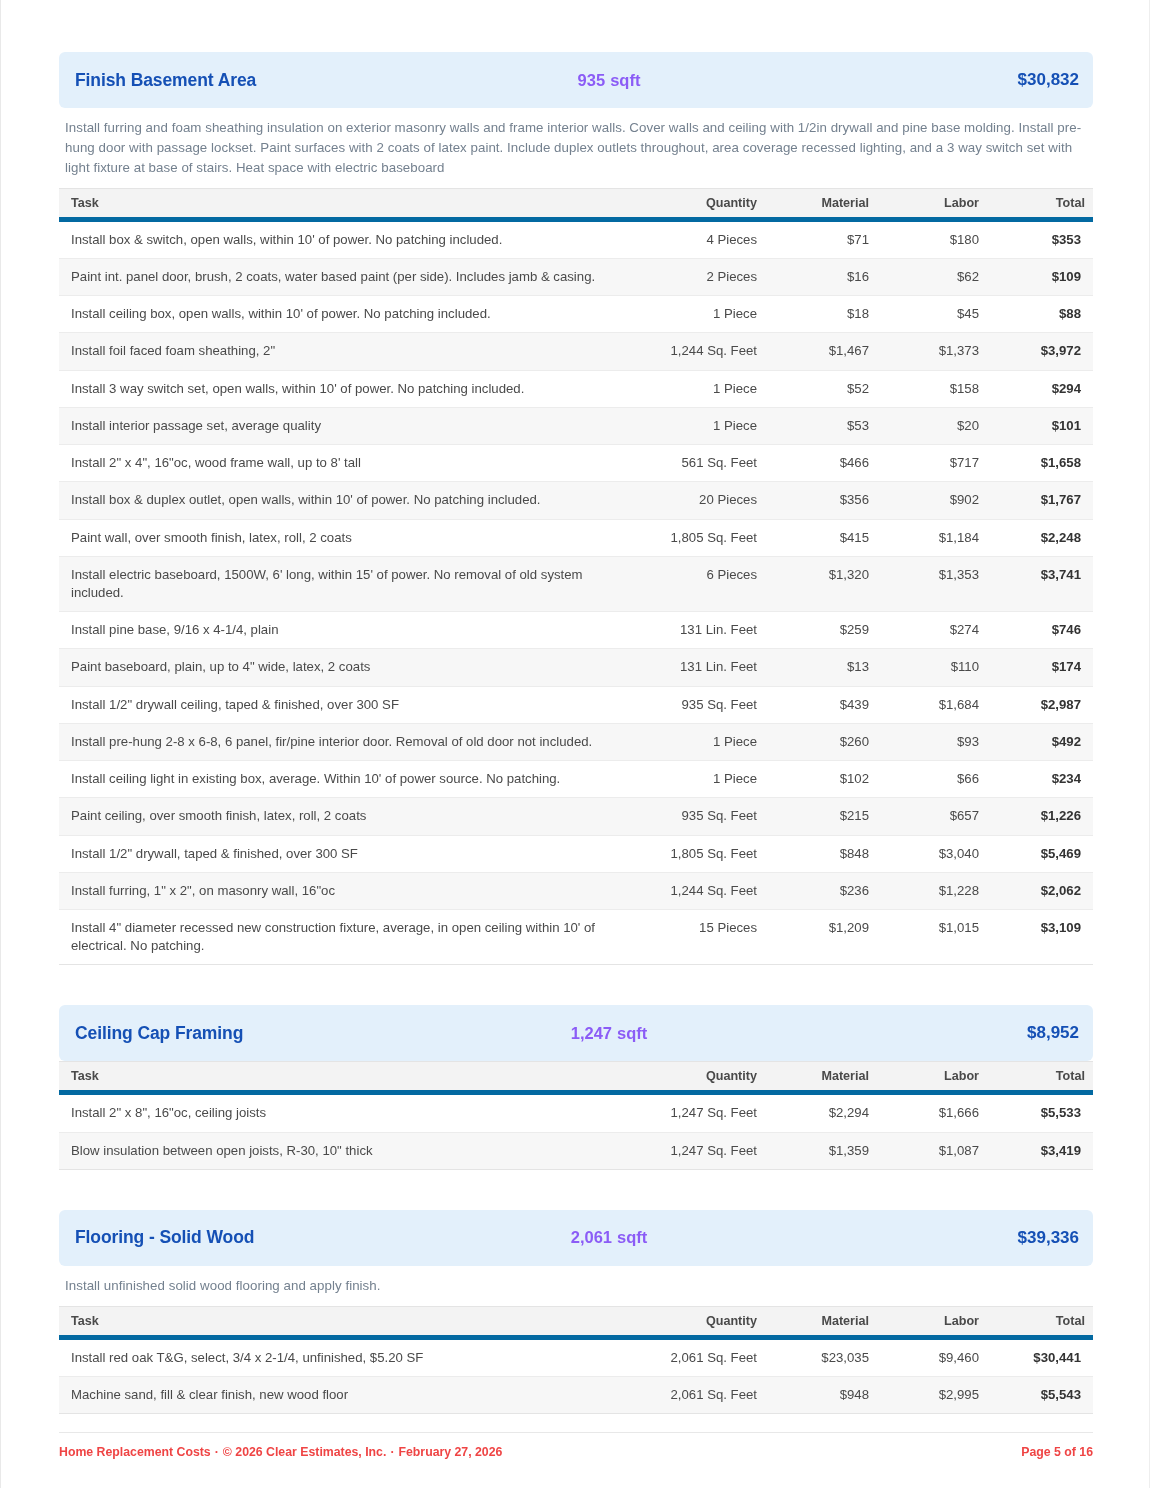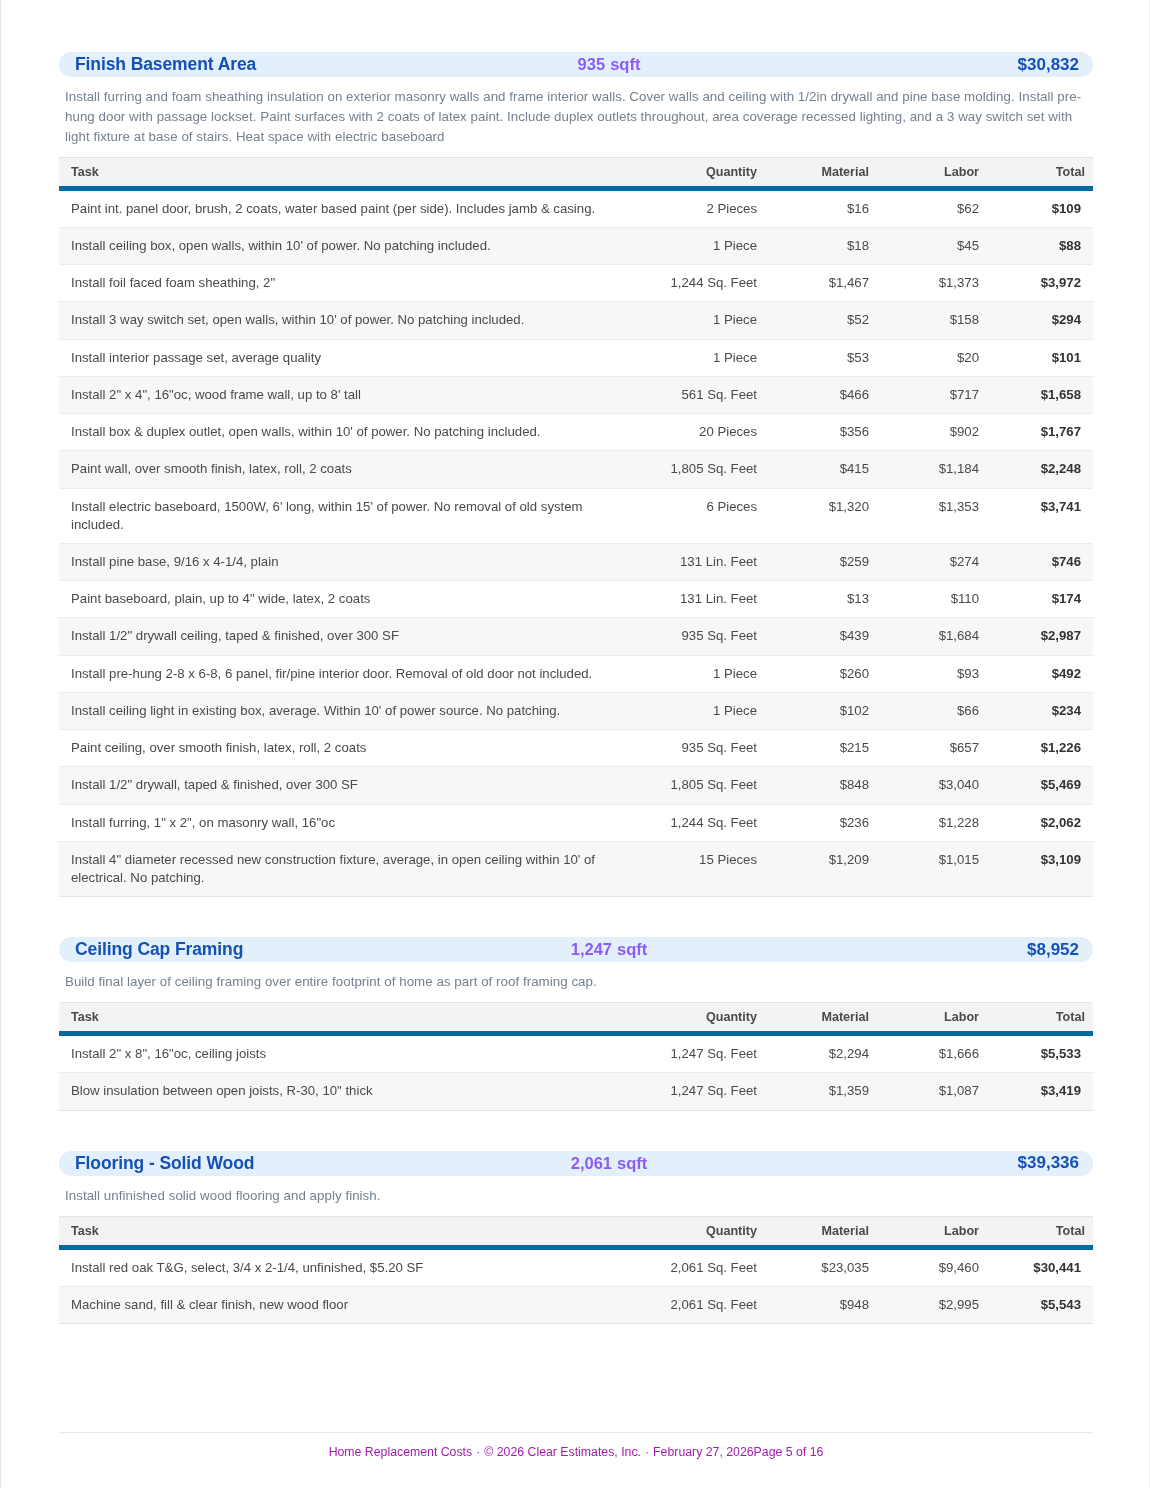--- a/index.html
+++ b/index.html
@@ -27,22 +27,22 @@
   .content {
     position: absolute;
     left: 58px;
     top: 52px;
     width: 1034px;
   }
 
   
   .section-header {
     background: #e3f0fb;
-    border-radius: 18px;
-    height: 25px;
+    border-radius: 6px;
+    height: 56px;
     display: flex;
     align-items: center;
     padding: 0 14px 0 16px;
     position: relative;
   }
   .section-title {
     font-size: 17.5px;
     font-weight: bold;
     color: #1550b5;
     letter-spacing: -0.1px;
@@ -138,23 +138,24 @@
 
   
   .footer {
     position: absolute;
     left: 58px;
     top: 1432px;
     width: 1034px;
     border-top: 1px solid #e8e8e8;
     padding-top: 12px;
     display: flex;
-    justify-content: center;
+    justify-content: space-between;
     font-size: 12.3px;
-    color: #a21caf;
+    color: #ef4444;
+    font-weight: bold;
   }
   .footer .sep { padding: 0 4px; }
 </style>
 </head>
 <body>
 
 <div class="page">
   <div class="content">
     <div id="sections-host">
         <div class="section-block gap-lg">
@@ -176,20 +177,27 @@
               <tr>
                 <th class="task-col">Task</th>
                 <th>Quantity</th>
                 <th>Material</th>
                 <th>Labor</th>
                 <th>Total</th>
               </tr>
             </thead>
             <tbody>
               <tr>
+                <td class="task-col">Install box &amp; switch, open walls, within 10' of power. No patching included.</td>
+                <td>4 Pieces</td>
+                <td>$71</td>
+                <td>$180</td>
+                <td class="total-col">$353</td>
+              </tr>
+              <tr>
                 <td class="task-col">Paint int. panel door, brush, 2 coats, water based paint (per side). Includes jamb &amp; casing.</td>
                 <td>2 Pieces</td>
                 <td>$16</td>
                 <td>$62</td>
                 <td class="total-col">$109</td>
               </tr>
               <tr>
                 <td class="task-col">Install ceiling box, open walls, within 10' of power. No patching included.</td>
                 <td>1 Piece</td>
                 <td>$18</td>
@@ -310,21 +318,20 @@
               </tr>
             </tbody>
           </table>
         </div>
         <div class="section-block gap-lg">
           <div class="section-header">
             <div class="section-title">Ceiling Cap Framing</div>
             <div class="section-sqft"><span class="num">1,247</span><span>sqft</span></div>
             <div class="section-total">$8,952</div>
           </div>
-          <div class="section-desc">Build final layer of ceiling framing over entire footprint of home as part of roof framing cap.</div>
           <table class="tasks">
             <colgroup>
               <col class="c-task">
               <col class="c-qty">
               <col class="c-mat">
               <col class="c-lab">
               <col class="c-tot">
             </colgroup>
             <thead>
               <tr>

